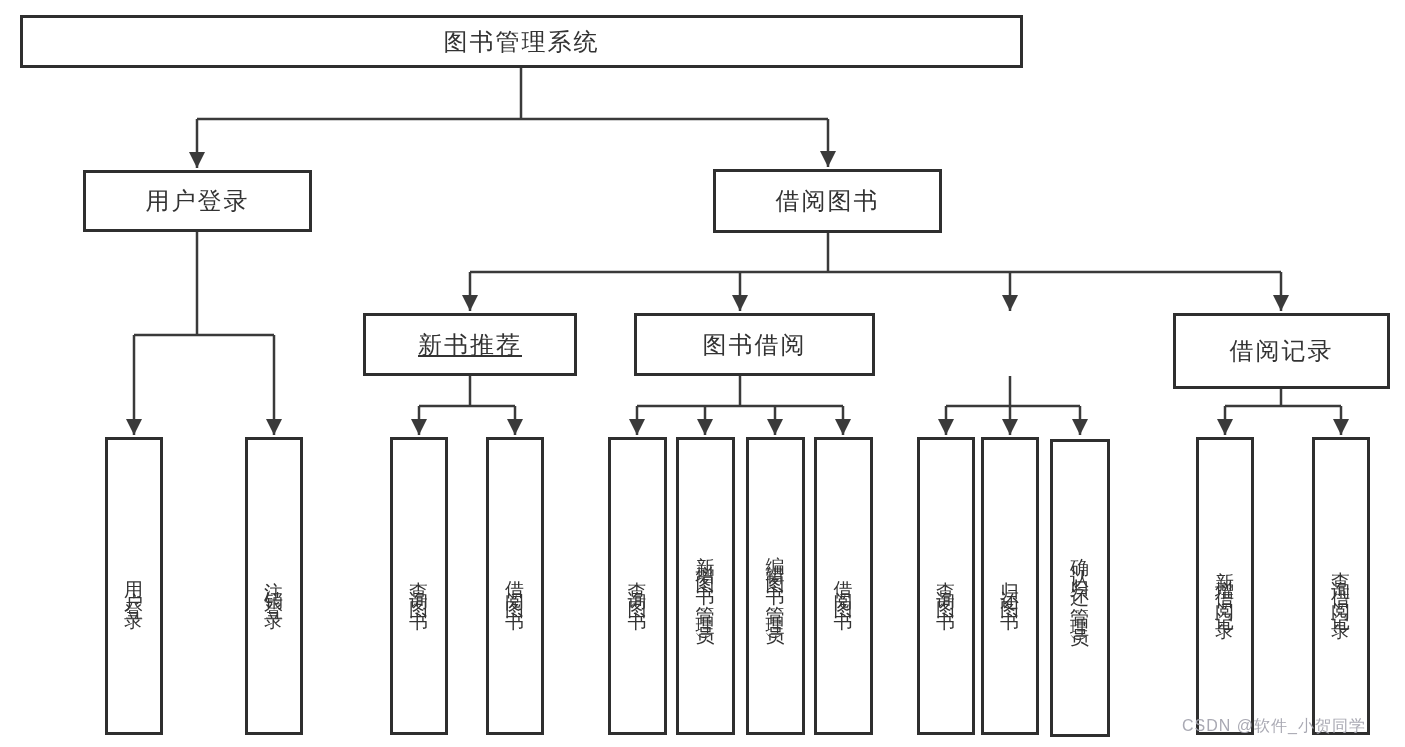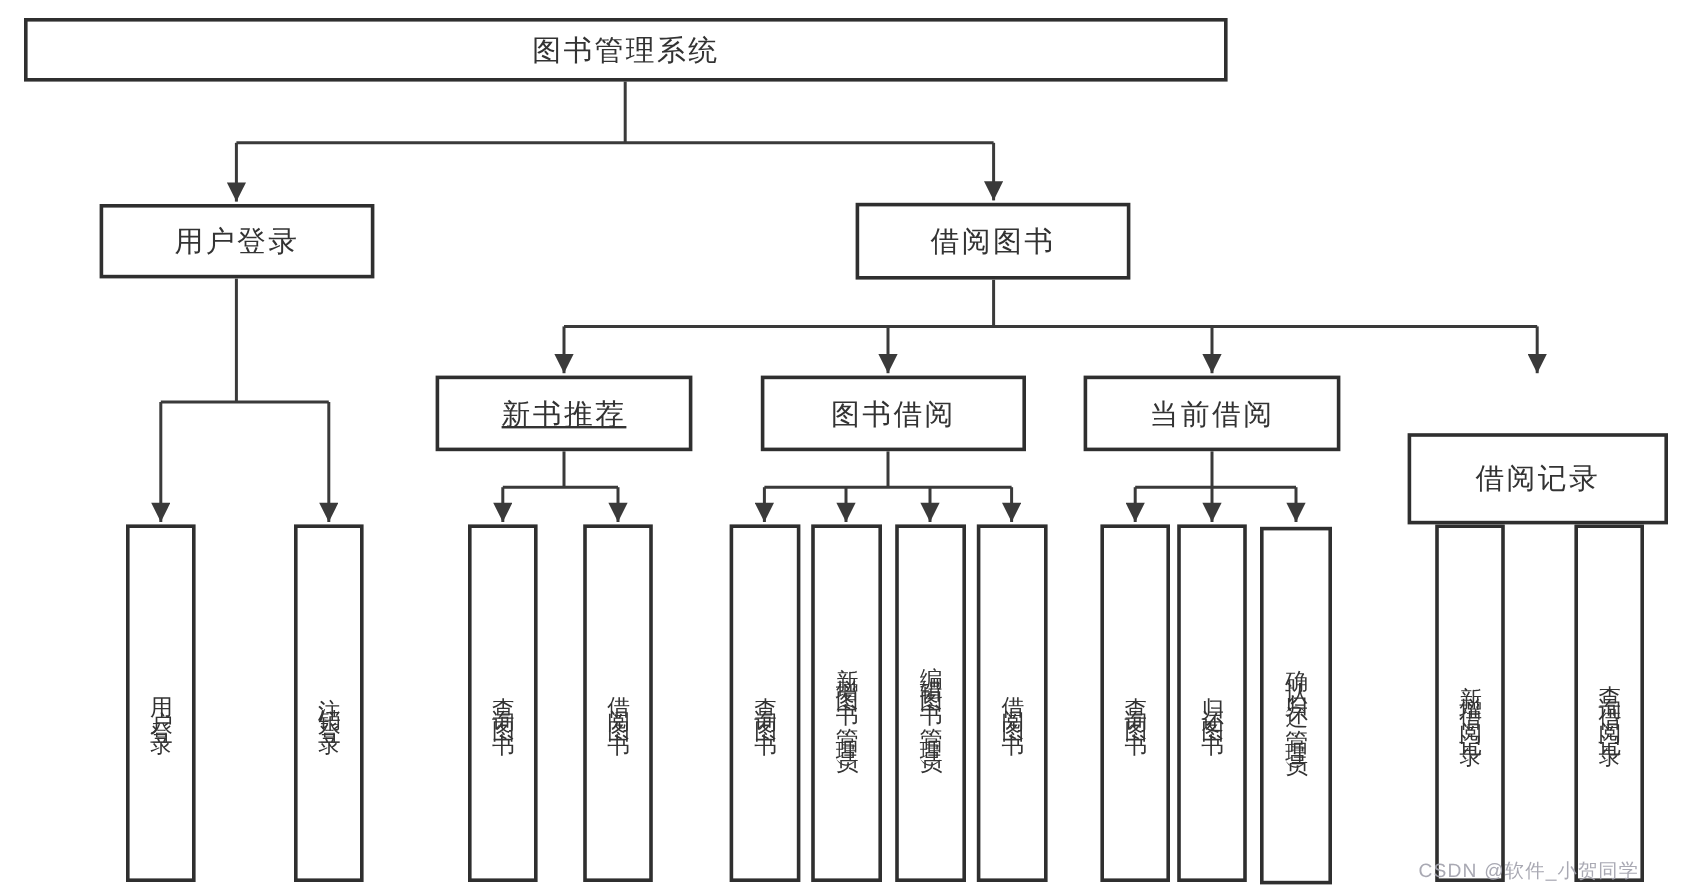--- a/index.html
+++ b/index.html
@@ -122,27 +122,24 @@
   <div class="box" style="left:83px; top:170px; width:229px; height:62px;">
     <span>用户登录</span>
   </div>
   <div class="box" style="left:713px; top:169px; width:229px; height:64px;">
     <span>借阅图书</span>
   </div>
 
   <div class="box" style="left:363px; top:313px; width:214px; height:63px;text-decoration:underline;">
     <span>新书推荐</span>
   </div>
-  <div class="box" style="left:634px; top:313px; width:221px; height:63px;">
+  <div class="box" style="left:634px; top:313px; width:241px; height:63px;">
     <span>图书借阅</span>
   </div>
-  <div class="box" style="left:903px; top:313px; width:214px; height:63px;">
-    <span>当前借阅</span>
-  </div>
-  <div class="box" style="left:1173px; top:313px; width:217px; height:76px;margin-top:48px;">
+  <div class="box" style="left:1173px; top:313px; width:217px; height:76px;">
     <span>借阅记录</span>
   </div>
 
   <div class="leaf" style="left:105px; top:437px; width:58px; height:298px;">
     <span>用户登录</span>
   </div>
   <div class="leaf" style="left:245px; top:437px; width:58px; height:298px;">
     <span>注销登录</span>
   </div>
 

